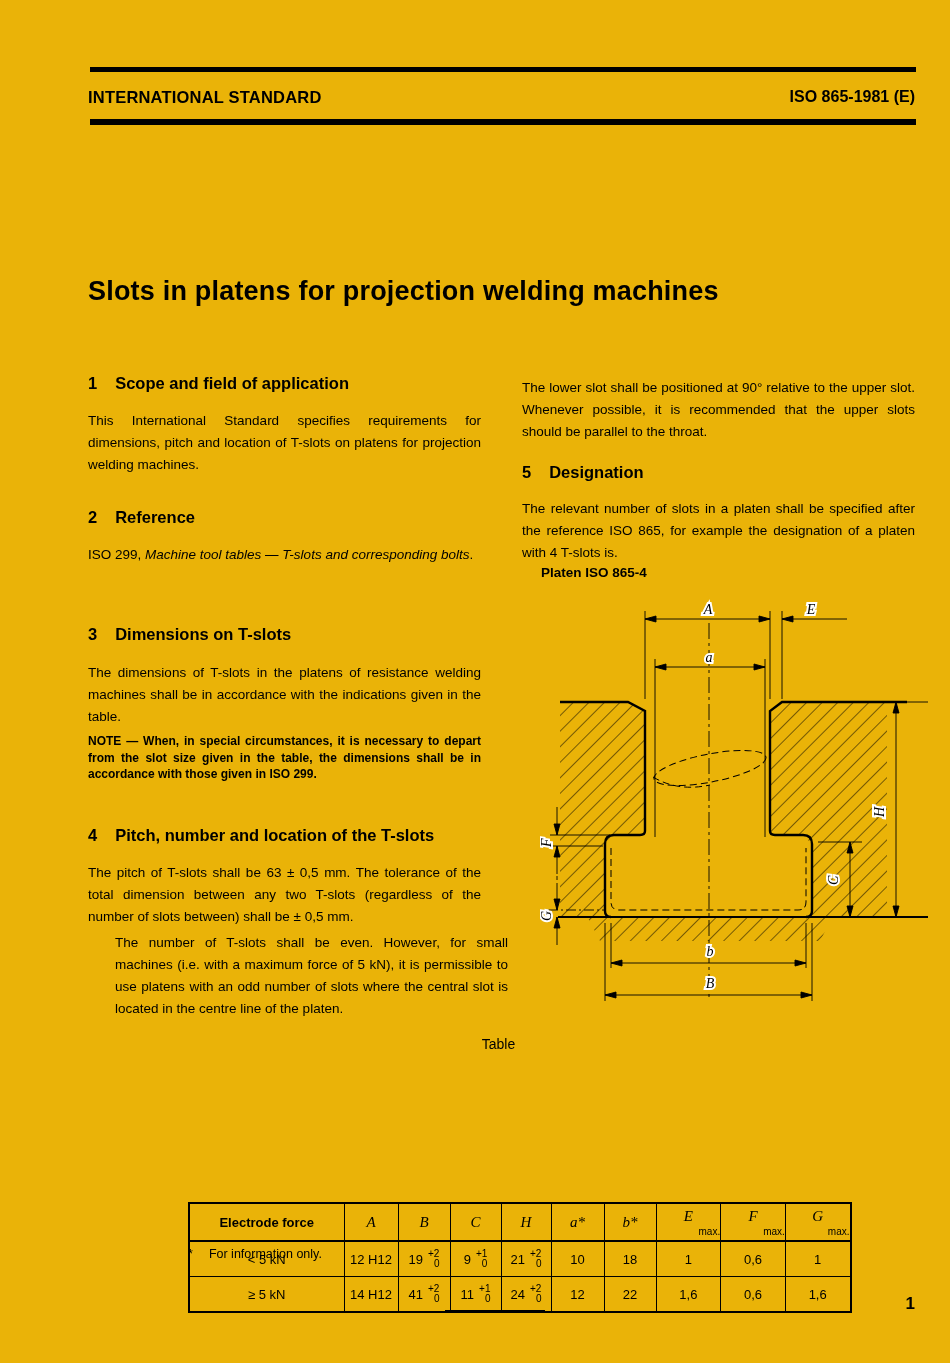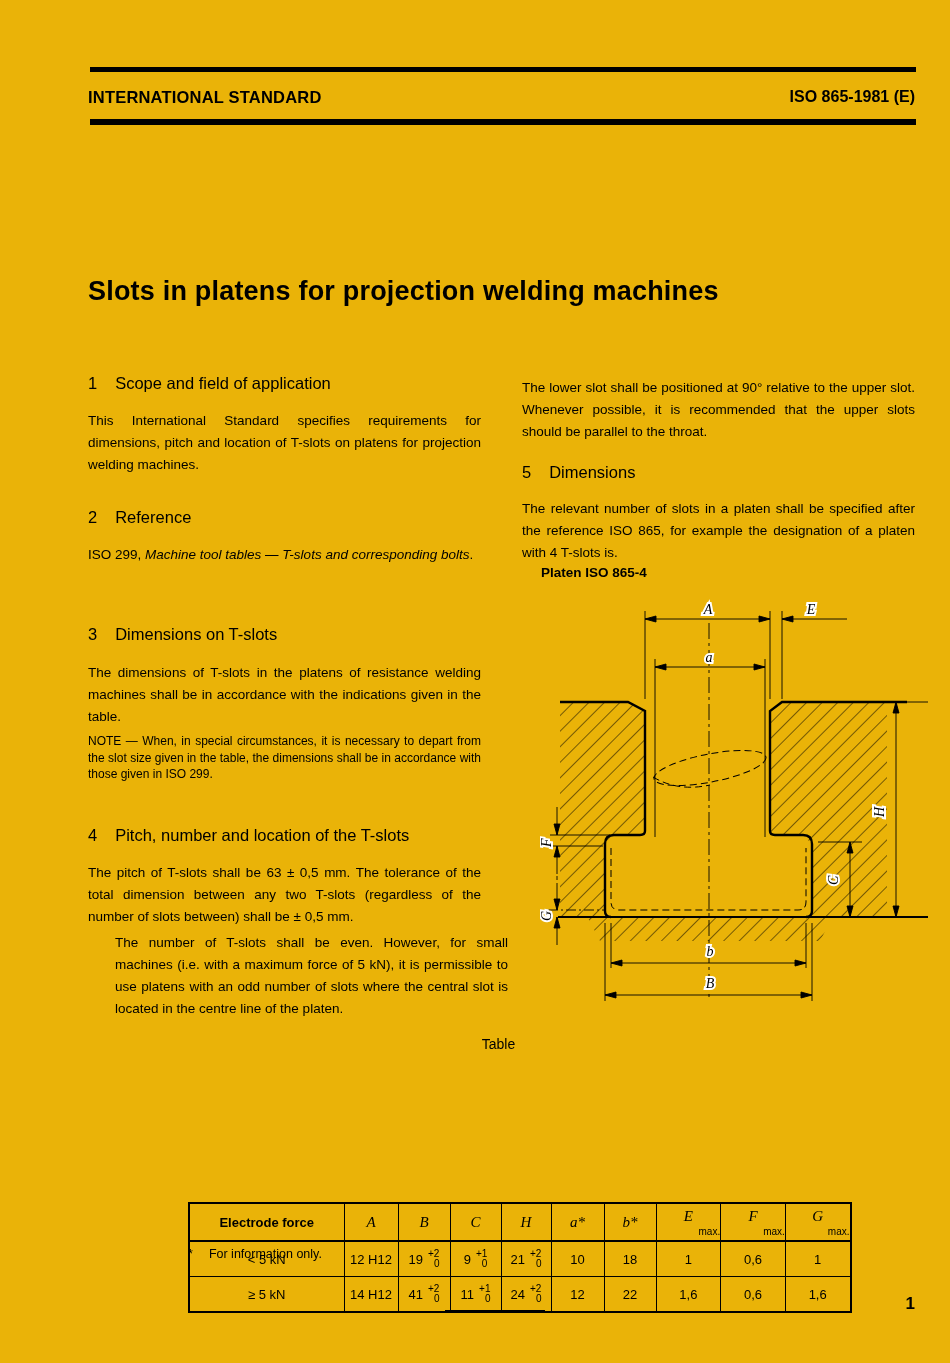--- a/index.html
+++ b/index.html
@@ -5,21 +5,21 @@
   html,body{margin:0;padding:0;background:#e8e8e8;}
   .page{position:relative;width:950px;height:1363px;background:#eab308;
         font-family:"Liberation Sans",sans-serif;color:#000;overflow:hidden;}
   .rule{position:absolute;background:#000;}
   .hdr-left{position:absolute;left:88px;top:88px;font-size:16.5px;font-weight:bold;letter-spacing:.2px;}
   .hdr-right{position:absolute;right:35px;top:88px;font-size:16px;font-weight:bold;}
   .doc-title{position:absolute;left:88px;top:276px;font-size:27px;font-weight:bold;letter-spacing:.2px;}
   .blk{position:absolute;width:393px;}
   .lcol{left:88px;}
   .rcol{left:522px;}
-  .shead{font-size:16.5px;font-weight:normal;}
+  .shead{font-size:16.5px;font-weight:bold;}
   .shead .ht{margin-left:18px;}
   .para{font-size:13.5px;line-height:22px;text-align:justify;}
   .note{font-size:12px;line-height:16.5px;text-align:justify;}
   .fig-caption{position:absolute;left:541px;top:565px;font-size:13.5px;font-weight:bold;}
   .figure{position:absolute;left:540px;top:595px;width:390px;height:422px;}
   .tbl-title{position:absolute;left:188px;top:1036px;width:621px;text-align:center;
              font-size:14px;font-weight:normal;}
   .tbl-units{position:absolute;left:188px;top:1117px;width:621px;text-align:right;font-size:13px;}
   table.dims{position:absolute;left:188px;top:1202px;border-collapse:collapse;table-layout:fixed;
              border:2.5px solid #000;}
@@ -63,32 +63,32 @@
     <span>2</span><span class="ht">Reference</span>
   </div>
   <div class="blk lcol para" style="top:544px;">
     <span>ISO 299, </span><span class="ref-italic">Machine tool tables — T-slots and corresponding bolts</span><span>.</span>
   </div>
 
   <div class="blk lcol shead" style="top:625px;">
     <span>3</span><span class="ht">Dimensions on T-slots</span>
   </div>
   <div class="blk lcol para" style="top:662px;">The dimensions of T-slots in the platens of resistance welding machines shall be in accordance with the indications given in the table.</div>
-  <div class="blk lcol note" style="top:733px;">NOTE — When, in special circumstances, it is necessary to depart from the slot size given in the table, the dimensions shall be in accordance with those given in ISO 299.</div>
+  <div class="blk lcol note" style="top:733px;font-weight:bold;">NOTE — When, in special circumstances, it is necessary to depart from the slot size given in the table, the dimensions shall be in accordance with those given in ISO 299.</div>
 
   <div class="blk lcol shead" style="top:826px;">
     <span>4</span><span class="ht">Pitch, number and location of the T-slots</span>
   </div>
   <div class="blk lcol para" style="top:862px;">The pitch of T-slots shall be 63 ± 0,5 mm. The tolerance of the total dimension between any two T-slots (regardless of the number of slots between) shall be ± 0,5 mm.</div>
   <div class="blk lcol para" style="top:932px;margin-left:27px;">The number of T-slots shall be even. However, for small machines (i.e. with a maximum force of 5 kN), it is permissible to use platens with an odd number of slots where the central slot is located in the centre line of the platen.</div>
 
   <div class="blk rcol para" style="top:377px;">The lower slot shall be positioned at 90° relative to the upper slot. Whenever possible, it is recommended that the upper slots should be parallel to the throat.</div>
 
   <div class="blk rcol shead" style="top:463px;">
-    <span>5</span><span class="ht">Dimensions</span>
+    <span>5</span><span class="ht">Designation</span>
   </div>
   <div class="blk rcol para" style="top:498px;">The relevant number of slots in a platen shall be specified after the reference ISO 865, for example the designation of a platen with 4 T-slots is.</div>
 
   <div class="fig-caption">Platen ISO 865-4</div>
 
   <svg class="figure" viewBox="0 0 390 422">
     <defs>
       <pattern id="hatch" width="11" height="11" patternUnits="userSpaceOnUse" patternTransform="rotate(45)">
         <line x1="0" y1="0" x2="0" y2="11" stroke="#000" stroke-width="1"></line>
       </pattern>

